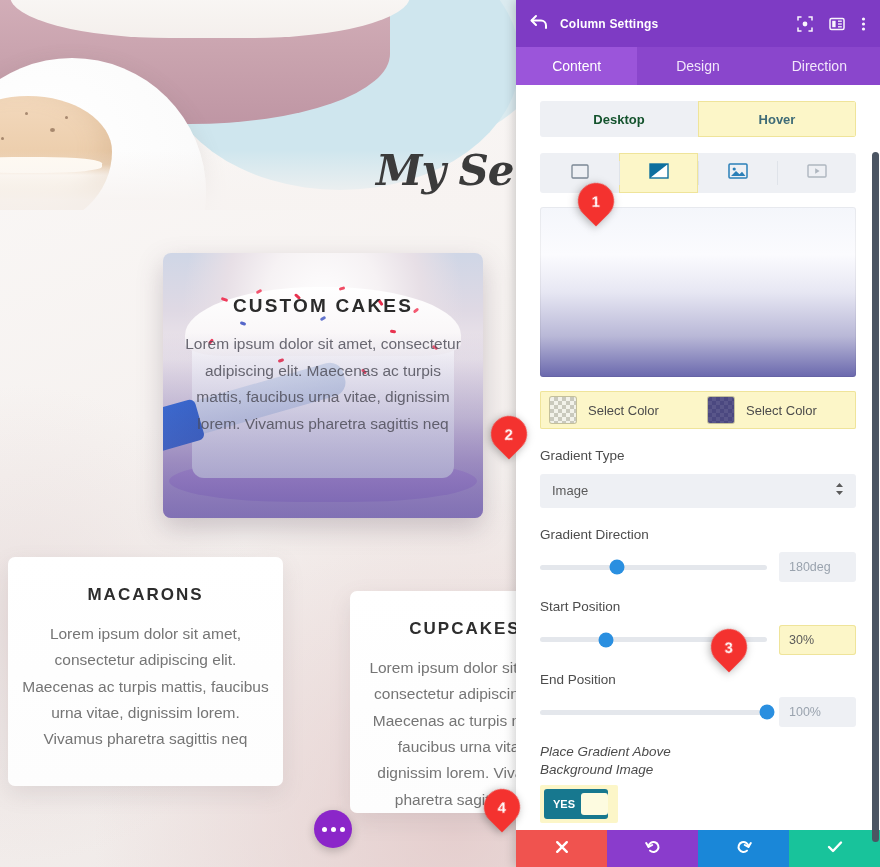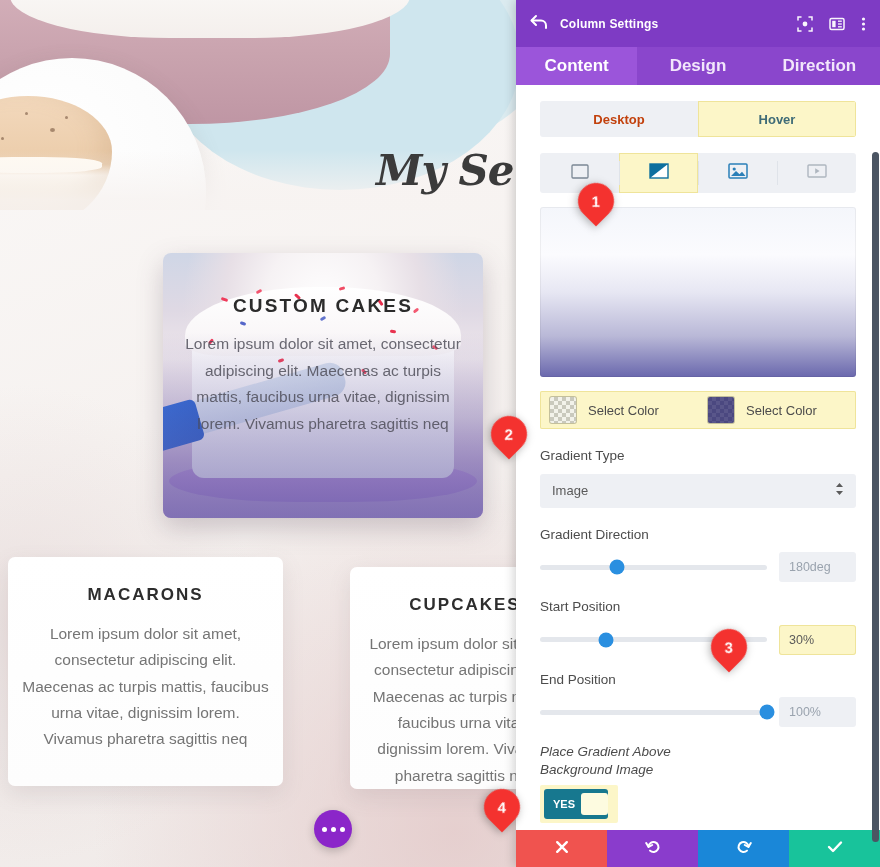--- a/index.html
+++ b/index.html
@@ -144,21 +144,21 @@
     box-shadow: 0 8px 22px rgba(120,105,110,.14);
     padding: 28px 14px 24px;
     text-align: center;
   }
   .wcard h3 {
     font-size: 17px; font-weight: 700; letter-spacing: 2px;
     color: #2d2d2d; margin-bottom: 16px;
   }
   .wcard p { font-size: 15.5px; line-height: 1.70; color: #757575; }
   #card-macarons { left: 8px; top: 557px; width: 275px; height: 229px; }
-  #card-cupcakes { left: 350px; top: 567px; width: 230px; height: 222px; }
+  #card-cupcakes { left: 350px; top: 591px; width: 230px; height: 222px; }
 
   .fab {
     position:absolute; left: 314px; top: 810px; width: 38px; height: 38px;
     border-radius: 50%;
     background: #8b26c9;
     display:flex; align-items:center; justify-content:center; gap:4px;
     box-shadow: 0 3px 10px rgba(0,0,0,.22);
   }
   .fab i { width:5px; height:5px; border-radius:50%; background:#fff; display:block; }
 
@@ -178,38 +178,38 @@
   .back-arrow { font-size: 17px; line-height: 1; display:block; }
   .panel-title { font-size: 12px; font-weight: 700; letter-spacing: .2px; flex: 1; }
   .hdr-icons { display: flex; align-items: center; gap: 16px; }
   .hdr-ic { width: 16px; height: 16px; display:block; opacity:.95; }
 
   .tabs {
     height: 38px; background: #8a46cc; display: flex; flex: none;
   }
   .tab {
     flex: 1; display: flex; align-items: center; justify-content: center;
-    font-size: 17px; font-weight: 700; color: #f2e6fb; cursor: pointer;
+    font-size: 14px; font-weight: 400; color: #f2e6fb; cursor: pointer;
   }
   .tab.active { background: #9b55da; color: #fff; }
 
   .panel-body {
     flex: 1; overflow: hidden; position: relative;
     padding: 16px 24px 8px; background: #fff;
   }
   .field-label {
     font-size: 13.5px; color: #4c4c4c; margin-bottom: 9px; line-height:1.3;
   }
   .seg {
     display: flex; height: 36px; margin-bottom: 16px;
     background: #eef0f4; border-radius: 3px; overflow: hidden;
   }
   .seg div {
     flex: 1; display:flex; align-items:center; justify-content:center;
-    font-size: 13px; font-weight: 700; color: #c2410c; cursor: pointer;
+    font-size: 13px; font-weight: 700; color: #14532d; cursor: pointer;
   }
   .seg div.hl {
     background: #fcf6c8; color: #3e6b77;
     box-shadow: inset 0 0 0 1px #efe49a;
   }
 
   .icon-tabs {
     display: flex; height: 40px; margin-bottom: 14px;
     background: #eef0f4; border-radius: 3px; position: relative;
   }

